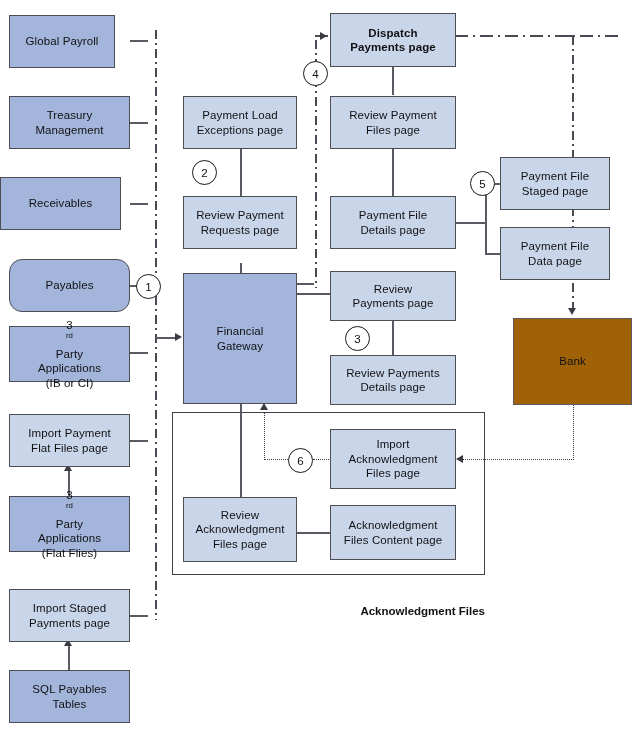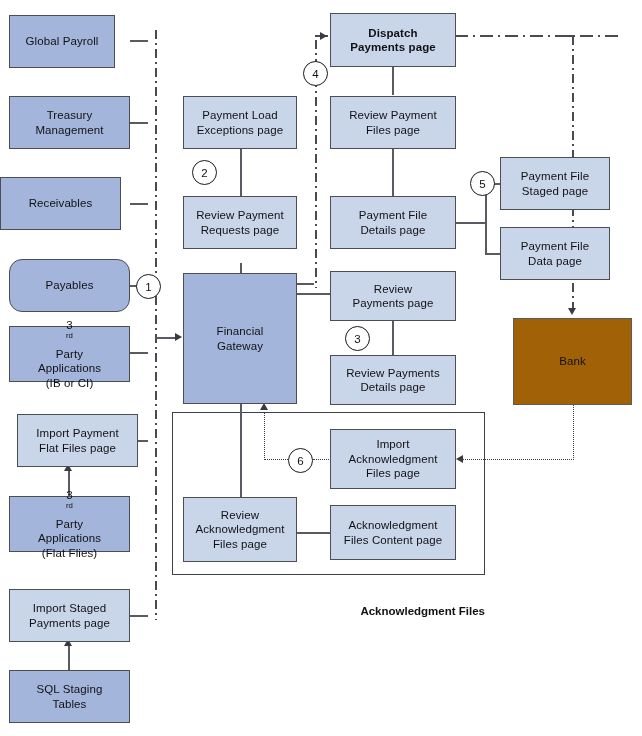--- a/index.html
+++ b/index.html
@@ -233,21 +233,21 @@
   </div>
 
   <div class="node node-sys" style="left:9px; top:326px; width:121px; height:56px;">
     <div>
       <span><span>3</span><sup>rd</sup><span> Party</span></span>
       <span>Applications</span>
       <span>(IB or CI)</span>
     </div>
   </div>
 
-  <div class="node node-page" style="left:9px; top:414px; width:121px; height:53px;margin-left:8px;">
+  <div class="node node-page" style="left:9px; top:414px; width:121px; height:53px;">
     <div>
       <span>Import Payment</span>
       <span>Flat Files page</span>
     </div>
   </div>
 
   <div class="node node-sys" style="left:9px; top:496px; width:121px; height:56px;">
     <div>
       <span><span>3</span><sup>rd</sup><span> Party</span></span>
       <span>Applications</span>
@@ -257,21 +257,21 @@
 
   <div class="node node-page" style="left:9px; top:589px; width:121px; height:53px;">
     <div>
       <span>Import Staged</span>
       <span>Payments page</span>
     </div>
   </div>
 
   <div class="node node-sys" style="left:9px; top:670px; width:121px; height:53px;">
     <div>
-      <span>SQL Staging</span>
+      <span>SQL Payables</span>
       <span>Tables</span>
     </div>
   </div>
 
   <div class="node node-page" style="left:183px; top:96px; width:114px; height:53px;">
     <div>
       <span>Payment Load</span>
       <span>Exceptions page</span>
     </div>
   </div>

